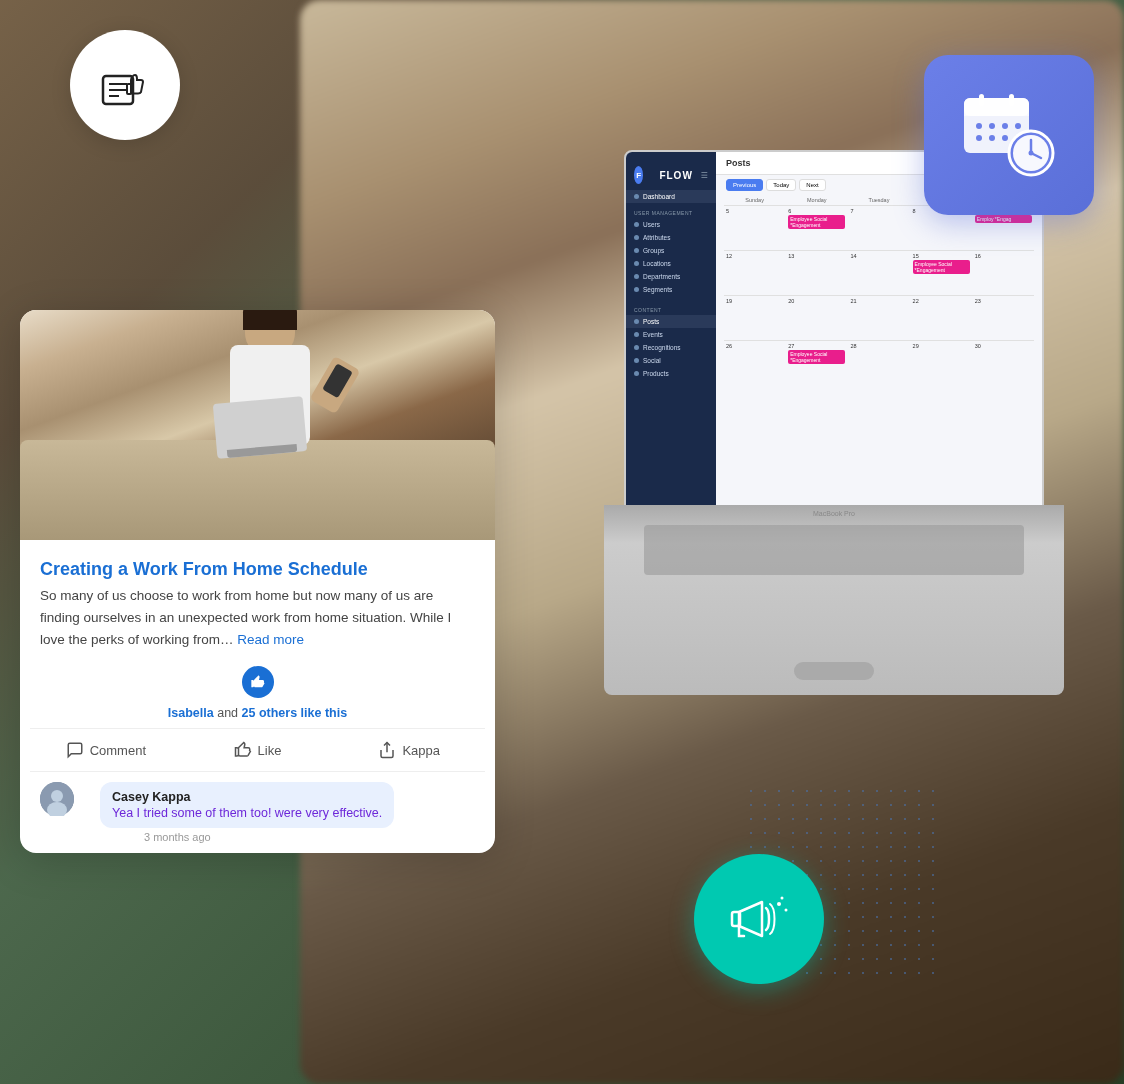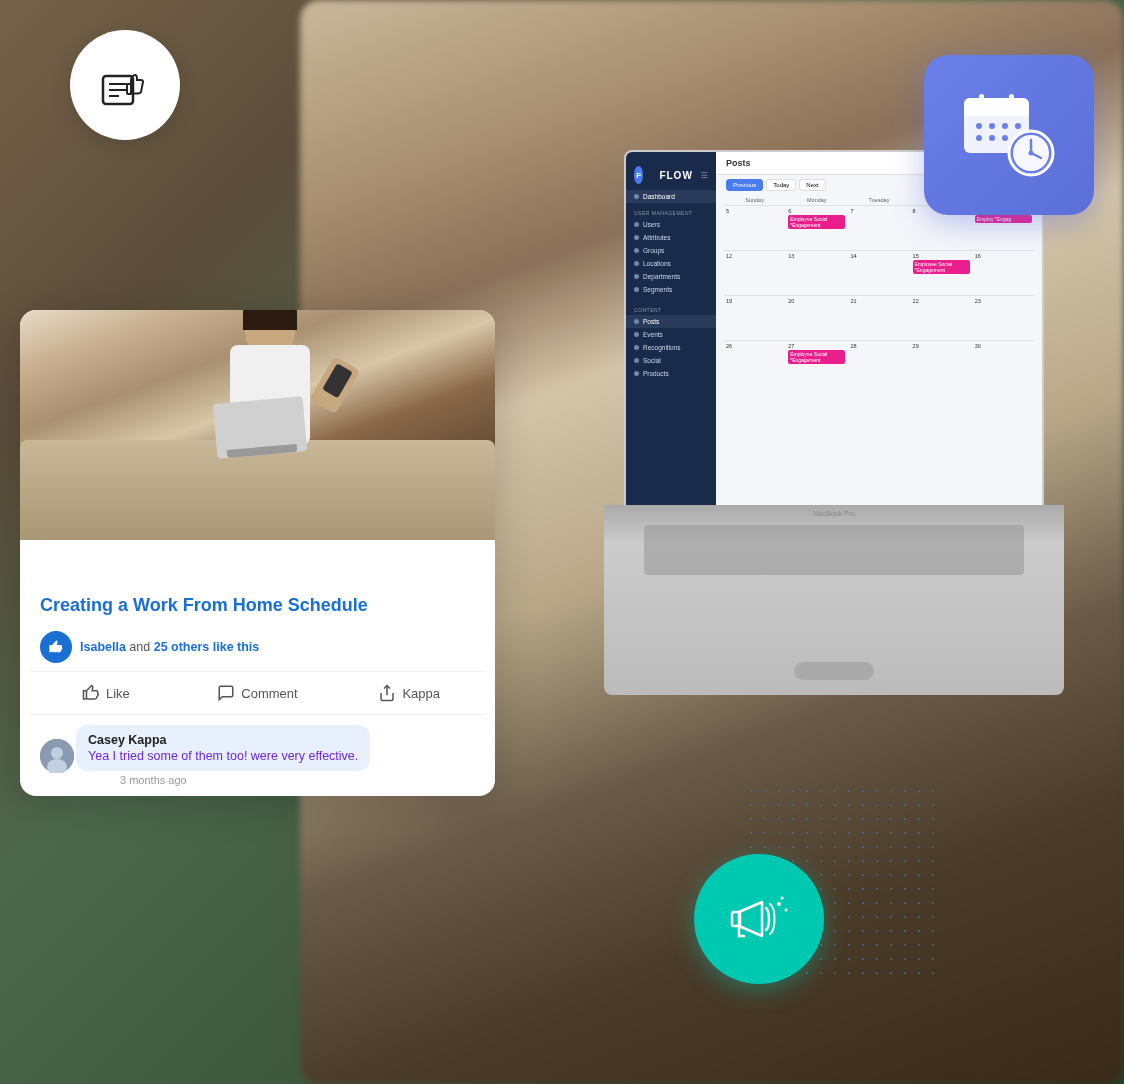--- a/index.html
+++ b/index.html
@@ -295,21 +295,20 @@
     .post-card-image {
       width: 100%;
       height: 230px;
       background: linear-gradient(135deg, #c8b89a 0%, #a89070 20%, #8a6848 40%, #d4c4a8 60%, #b89870 80%);
       position: relative;
       overflow: hidden;
     }
 
     .post-card-body {
       padding: 18px 20px 0;
-      margin-top: 36px;
     }
 
     .post-title {
       font-size: 18px;
       font-weight: 700;
       color: #1a6fd4;
       margin-bottom: 4px;
       line-height: 1.3;
     }
 
@@ -332,20 +331,21 @@
       font-weight: 500;
       cursor: pointer;
       text-decoration: none;
     }
 
     .post-likes-bar {
       display: flex;
       align-items: center;
       padding: 10px 20px 8px;
       gap: 8px;
+      flex-direction: column;
     }
 
     .like-badge {
       width: 32px;
       height: 32px;
       background: #1a6fd4;
       border-radius: 50%;
       display: flex;
       align-items: center;
       justify-content: center;
@@ -384,22 +384,22 @@
       cursor: pointer;
       border-radius: 6px;
     }
 
     .post-comment-section {
       padding: 10px 20px;
     }
 
     .comment-item {
       display: flex;
-      gap: 2px;
-      align-items: center;
+      gap: 26px;
+      align-items: flex-start;
     }
 
     .comment-avatar {
       width: 34px;
       height: 34px;
       border-radius: 50%;
       background: linear-gradient(135deg, #8a9ab0, #6a7a90);
       flex-shrink: 0;
       display: flex;
       align-items: center;
@@ -669,45 +669,49 @@
 
         <div style="position:absolute;top:60px;right:-20px;width:30px;height:50px;background:#c8a880;border-radius:5px;transform:rotate(30deg);">
           <div style="width:18px;height:30px;background:#333;border-radius:3px;margin:5px auto;"></div>
         </div>
       </div>
     </div>
   </div>
 
   <div class="post-card-body">
     <div class="post-title">Creating a Work From Home Schedule</div>
+    <div class="post-excerpt">
+      <span>So many of us choose to work from home but now many of us are finding ourselves in an unexpected work from home situation. While I love the perks of working from…</span>
+      <a class="post-read-more">Read more</a>
+    </div>
   </div>
 
   <div class="post-likes-bar">
     <div class="like-badge">
       <svg width="16" height="16" viewBox="0 0 24 24" fill="white">
         <path d="M2 20h2a2 2 0 0 0 2-2v-7a2 2 0 0 0-2-2H2v11zm18.83-7.12c.11-.25.17-.52.17-.88V11c0-1.1-.9-2-2-2h-5.5l.92-4.65c.05-.22.02-.46-.08-.66-.23-.45-.52-.86-.88-1.22L13 2 6.59 8.41C6.21 8.79 6 9.3 6 9.83V18c0 1.1.9 2 2 2h9.17c.67 0 1.31-.33 1.7-.88l2.96-5.24z"></path>
       </svg>
     </div>
     <span class="likes-text">
       <span>Isabella</span> and <span>25 others like this</span>
     </span>
   </div>
 
   <div class="post-actions">
     <div class="post-action-btn">
       <svg width="18" height="18" viewBox="0 0 24 24" fill="none" stroke="#555" stroke-width="2">
+        <path d="M21 15a2 2 0 0 1-2 2H7l-4 4V5a2 2 0 0 1 2-2h14a2 2 0 0 1 2 2z"></path>
+      </svg>
+      <span>Comment</span>
+    </div>
+    <div class="post-action-btn">
+      <svg width="18" height="18" viewBox="0 0 24 24" fill="none" stroke="#555" stroke-width="2">
         <path d="M2 20h2a2 2 0 0 0 2-2v-7a2 2 0 0 0-2-2H2v11zm18.83-7.12c.11-.25.17-.52.17-.88V11c0-1.1-.9-2-2-2h-5.5l.92-4.65c.05-.22.02-.46-.08-.66-.23-.45-.52-.86-.88-1.22L13 2 6.59 8.41C6.21 8.79 6 9.3 6 9.83V18c0 1.1.9 2 2 2h9.17c.67 0 1.31-.33 1.7-.88l2.96-5.24z"></path>
       </svg>
       <span>Like</span>
-    </div>
-    <div class="post-action-btn">
-      <svg width="18" height="18" viewBox="0 0 24 24" fill="none" stroke="#555" stroke-width="2">
-        <path d="M21 15a2 2 0 0 1-2 2H7l-4 4V5a2 2 0 0 1 2-2h14a2 2 0 0 1 2 2z"></path>
-      </svg>
-      <span>Comment</span>
     </div>
     <div class="post-action-btn">
       <svg width="18" height="18" viewBox="0 0 24 24" fill="none" stroke="#555" stroke-width="2">
         <path d="M4 12v8a2 2 0 0 0 2 2h12a2 2 0 0 0 2-2v-8"></path>
         <polyline points="16 6 12 2 8 6"></polyline>
         <line x1="12" y1="2" x2="12" y2="15"></line>
       </svg>
       <span>Kappa</span>
     </div>
   </div>

